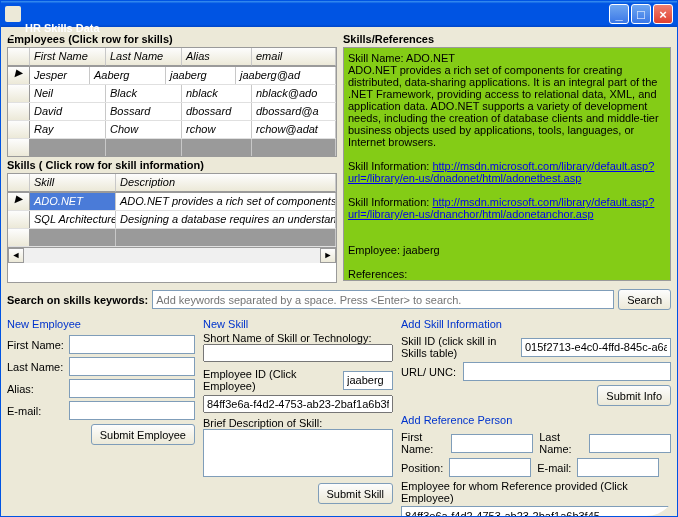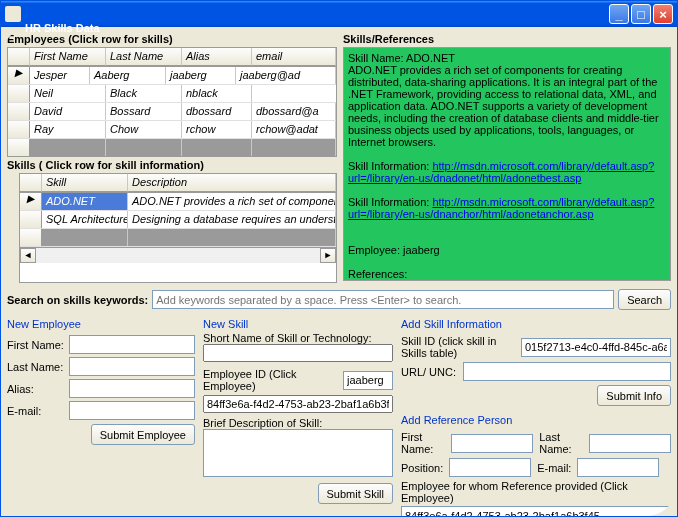--- a/index.html
+++ b/index.html
@@ -20,42 +20,42 @@
 .grid-head { display: flex; background: #ece9d8; border-bottom: 1px solid #9a9a9a; }
 .grid-head .hc, .grid-row .c { padding: 2px 4px; border-right: 1px solid #c8c8c8; overflow: hidden; white-space: nowrap; }
 .grid-head .hc { background: linear-gradient(#fdfdfd,#ece9d8); border-bottom: 1px solid #9a9a9a; height: 18px; }
 .grid-body { overflow: auto; }
 .grid-row { display: flex; height: 18px; border-bottom: 1px solid #e0e0e0; background: white; }
 .grid-row .rowhead { width: 22px; background: linear-gradient(#fdfdfd,#ece9d8); border-right: 1px solid #9a9a9a; text-align: center; font-size:10px; }
 .grid-row.sel-dark { background: #9a9a9a; }
 .hscroll { height: 16px; background: #ece9d8; border-top: 1px solid #9a9a9a; display: flex; }
 .hscroll .arrow { width: 16px; border: 1px solid #9a9a9a; background: linear-gradient(#fdfdfd,#ece9d8); text-align: center; font-size: 9px; line-height: 12px; }
 .hscroll .track { flex: 1; background: #f0f0f0; }
-.skills-text { background: #22c55e; border: 1px solid #9a9a9a; height: 234px; padding: 4px; overflow: hidden; }
+.skills-text { background: #84cc16; border: 1px solid #9a9a9a; height: 234px; padding: 4px; overflow: hidden; }
 .skills-text a { color: #0000ee; text-decoration: underline; }
 .search-row { display: flex; align-items: center; gap: 4px; margin: 6px 0; }
 .search-row input { flex: 1; height: 19px; border: 1px solid #7f9db9; padding: 1px 3px; }
 button.wbtn { height: 21px; padding: 0 8px; border: 1px solid #7f9db9; background: linear-gradient(#fdfdfd,#ece9d8); border-radius: 3px; cursor: pointer; font-size: 11px; }
 .forms { display: flex; gap: 8px; }
 .fcol1 { width: 188px; }
 .fcol2 { width: 190px; }
 .fcol3 { flex: 1; }
 .group-title { color: #0033cc; padding: 2px 0; }
 .frow { display: flex; align-items: center; margin: 3px 0; gap: 4px; }
 .frow label { width: 58px; }
 .frow input, .tinput { height: 19px; border: 1px solid #7f9db9; padding: 1px 3px; background: white; }
 .fcol1 .frow input { flex: 1; width: 100px; }
 .fcol2 input.full { width: 100%; }
 .fcol2 textarea { width: 100%; height: 48px; border: 1px solid #7f9db9; resize: none; }
 .right-align { text-align: right; margin-top: 4px; }
 .fcol3 .pair { display: flex; gap: 6px; align-items: center; margin: 3px 0; }
 .fcol3 .pair input { width: 82px; }
 .fcol3 input.long { flex: 1; }
 .emp-grid { height: 108px; }
-.sk-grid { height: 88px; margin-left: 12px; }
+.sk-grid { height: 88px; }
 </style>
 </head>
 <body>
 
 <div class="window">
   <div class="titlebar">
     <div class="icon"></div>
     <div class="title">HR Skills Data</div>
     <div class="winbtn min">_</div>
     <div class="winbtn max">□</div>
@@ -80,20 +80,21 @@
                 <div class="c" style="width:60px">Jesper</div>
                 <div class="c" style="width:76px">Aaberg</div>
                 <div class="c" style="width:70px">jaaberg</div>
                 <div class="c" style="flex:1">jaaberg@ad</div>
               </div>
             <div class="grid-row">
                 <div class="rowhead"></div>
                 <div class="c" style="width:76px">Neil</div>
                 <div class="c" style="width:76px">Black</div>
                 <div class="c" style="width:70px">nblack</div>
+                <div class="c" style="flex:1">nblack@ado</div>
               </div>
             <div class="grid-row">
                 <div class="rowhead"></div>
                 <div class="c" style="width:76px">David</div>
                 <div class="c" style="width:76px">Bossard</div>
                 <div class="c" style="width:70px">dbossard</div>
                 <div class="c" style="flex:1">dbossard@a</div>
               </div>
             <div class="grid-row">
                 <div class="rowhead"></div>

